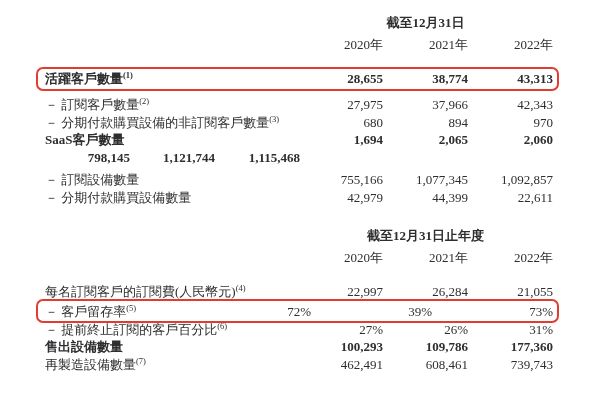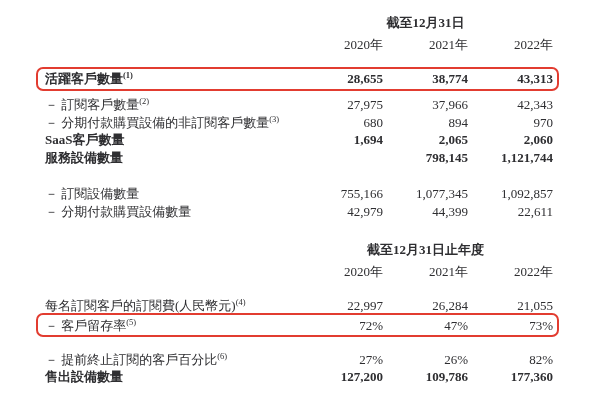--- a/index.html
+++ b/index.html
@@ -18,22 +18,22 @@
   .lbl{flex:1 1 0;min-width:0;white-space:nowrap;}
   .col{width:85px;text-align:right;white-space:nowrap;}
   .prow{height:18px;line-height:18px;}
   .period{width:255px;padding-left:16px;text-align:center;font-weight:bold;}
   .yrow{height:18px;line-height:18px;margin-top:4px;}
   .yrow .col{font-weight:normal;}
   .drow{height:17.5px;line-height:17.5px;}
   .r-bold{font-weight:bold;}
   .hl-row{height:18px;line-height:18px;}
   .t1 .hl-row{margin:16px 0 8px;}
-  .t2 .hl-row{margin:2px 0 16px;}
-  .mt5{margin-top:19px;}
+  .t2 .hl-row{margin:2px 0 0;gap:36px;}
+  .mt5{margin-top:5px;}
   .mt16{margin-top:16px;}
   .t2{margin-top:21px;}
   .hlbox{
     position:absolute;
     left:-9px;right:-6px;top:-3.5px;bottom:-2.5px;
     border:2.5px solid #e23c30;
     border-radius:7px;
     pointer-events:none;
   }
   sup{font-size:8.5px;line-height:0;vertical-align:super;}
@@ -82,23 +82,23 @@
       </div>
 
       <div class="row drow r-bold">
         <div class="lbl"><span>SaaS客戶數量</span><sup></sup></div>
         <div class="col">1,694</div>
         <div class="col">2,065</div>
         <div class="col">2,060</div>
       </div>
 
       <div class="row drow r-bold">
-        <div class="lbl"><span>服務設備數量</span><sup></sup></div>
         <div class="col">798,145</div>
         <div class="col">1,121,744</div>
+        <div class="col">1,115,468</div>
       </div>
 
       <div class="row drow mt5">
         <div class="lbl"><span>－ 訂閱設備數量</span><sup></sup></div>
         <div class="col">755,166</div>
         <div class="col">1,077,345</div>
         <div class="col">1,092,857</div>
       </div>
 
       <div class="row drow">
@@ -128,35 +128,41 @@
         <div class="lbl"><span>每名訂閱客戶的訂閱費</span><span class="it">(人民幣元)</span><sup>(4)</sup></div>
         <div class="col">22,997</div>
         <div class="col">26,284</div>
         <div class="col">21,055</div>
       </div>
 
       <div class="row hl-row">
         <div class="hlbox"></div>
         <div class="lbl"><span>－ 客戶留存率</span><sup>(5)</sup></div>
         <div class="col">72%</div>
-        <div class="col">47%</div>
+        <div class="col">39%</div>
         <div class="col">73%</div>
       </div>
 
       <div class="row drow">
         <div class="lbl"><span>－ 提前終止訂閱的客戶百分比</span><sup>(6)</sup></div>
         <div class="col">27%</div>
         <div class="col">26%</div>
-        <div class="col">82%</div>
+        <div class="col">31%</div>
       </div>
 
       <div class="row drow r-bold">
         <div class="lbl"><span>售出設備數量</span><sup></sup></div>
-        <div class="col">127,200</div>
+        <div class="col">100,293</div>
         <div class="col">109,786</div>
         <div class="col">177,360</div>
       </div>
 
+      <div class="row drow">
+        <div class="lbl"><span>再製造設備數量</span><sup>(7)</sup></div>
+        <div class="col">462,491</div>
+        <div class="col">608,461</div>
+        <div class="col">739,743</div>
+      </div>
 
     </div>
 
   </div>
 </div>
 
 </body></html>

